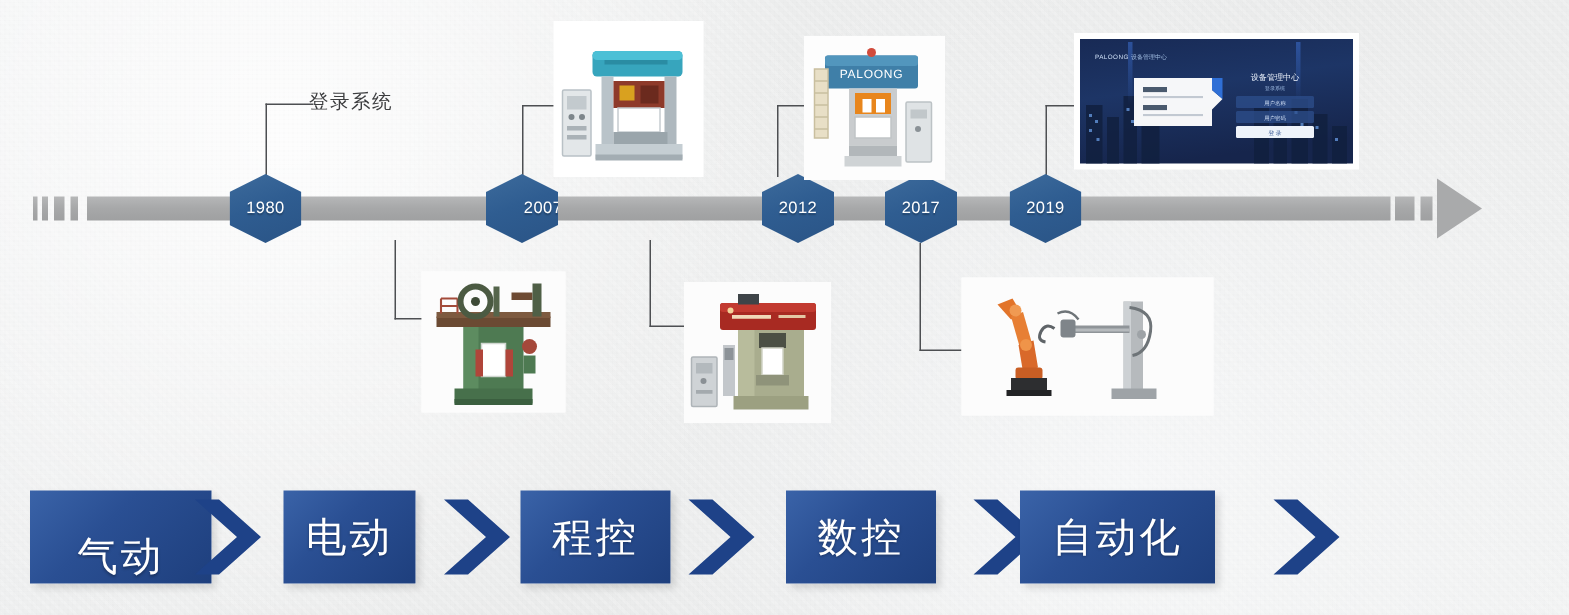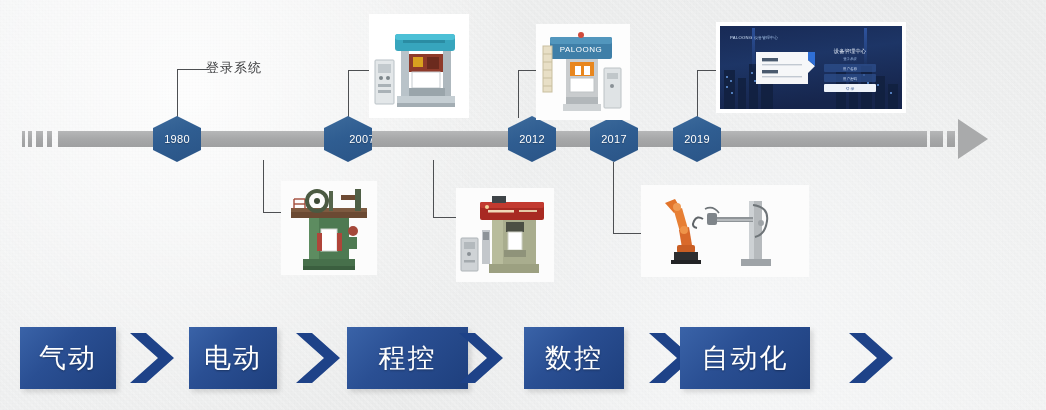--- a/index.html
+++ b/index.html
@@ -418,39 +418,39 @@
       <path d="M62 34 q-6 -4 -9 2 q-3 6 3 7" fill="none" stroke="#5f6468" stroke-width="2"></path>
 
       <path d="M112 20 q16 2 14 16 q-2 14 -12 16" fill="none" stroke="#6e7478" stroke-width="2"></path>
       <path d="M78 28 q-6 -8 -14 -4" fill="none" stroke="#6e7478" stroke-width="1.6"></path>
       <circle cx="120" cy="38" r="3" fill="#9ea3a7"></circle>
     </svg>
   </div>
 
   <div id="process-row">
 
-    <div class="proc-box" style="left:20px;  width:96px;">
+    <div class="proc-box" style="left:20px;  width:121px;align-items:flex-end;">
       <span>气动</span>
     </div>
     <div class="proc-arrow" style="left:126px;">
       <svg viewBox="0 0 58 58">
           <path d="M4 4 L32 29 L4 54 L20 54 L48 29 L20 4 Z" fill="#1e4288"></path>
         </svg>
     </div>
 
     <div class="proc-box" style="left:189px; width:88px;">
       <span>电动</span>
     </div>
     <div class="proc-arrow" style="left:292px;">
       <svg viewBox="0 0 58 58">
           <path d="M4 4 L32 29 L4 54 L20 54 L48 29 L20 4 Z" fill="#1e4288"></path>
         </svg>
     </div>
 
-    <div class="proc-box" style="left:347px; width:121px;">
+    <div class="proc-box" style="left:347px; width:100px;">
       <span>程控</span>
     </div>
     <div class="proc-arrow" style="left:455px;">
       <svg viewBox="0 0 58 58">
           <path d="M4 4 L32 29 L4 54 L20 54 L48 29 L20 4 Z" fill="#1e4288"></path>
         </svg>
     </div>
 
     <div class="proc-box" style="left:524px; width:100px;">
       <span>数控</span>

